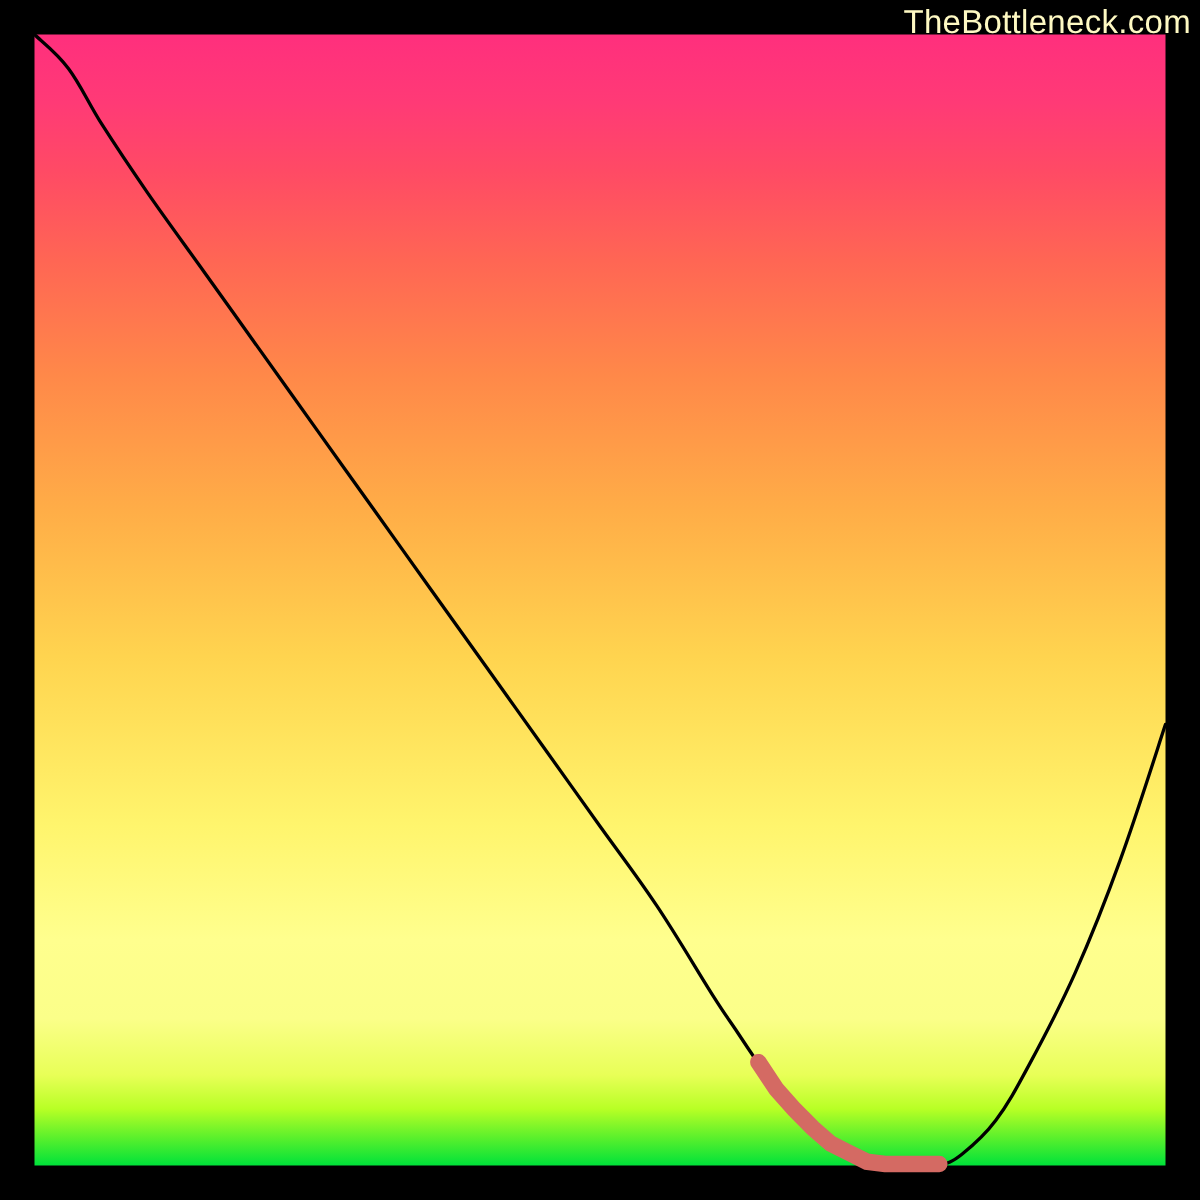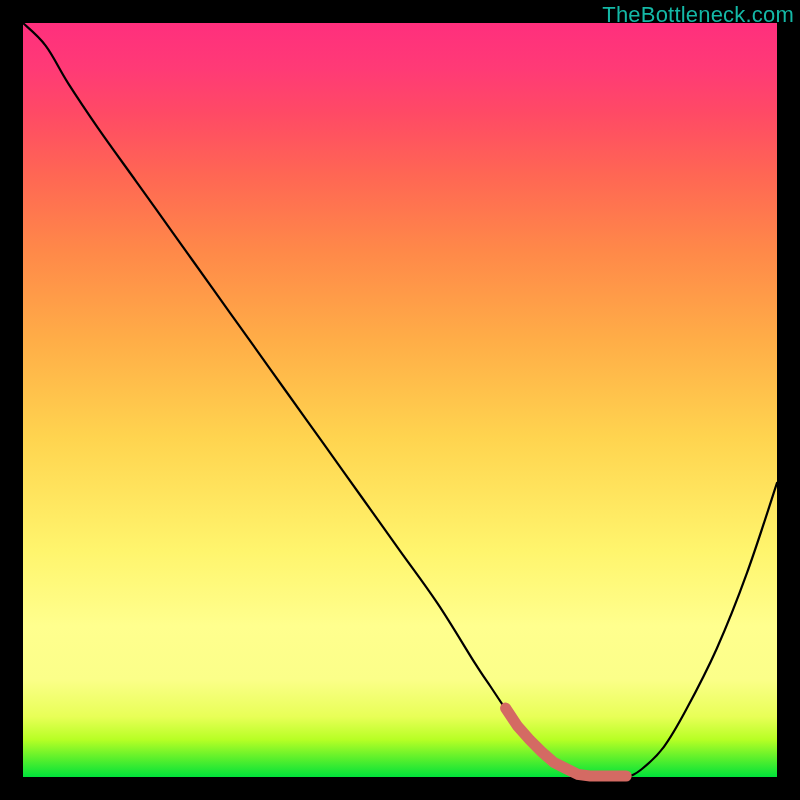--- a/index.html
+++ b/index.html
@@ -38,21 +38,21 @@
       #ff6654 80%,
       #ff4a65 88%,
       #ff3a76 94%,
       #ff2f7d 100%
     );
   }
   .watermark {
     position: absolute;
     top: 2px;
     right: 6px;
-    color: #14b8a6;
+    color: #fef9c3;
     font-size: 22px;
     font-weight: 500;
     letter-spacing: 0.2px;
   }
   svg.curve {
     position: absolute;
     left: 0;
     top: 0;
     width: 754px;
     height: 754px;

